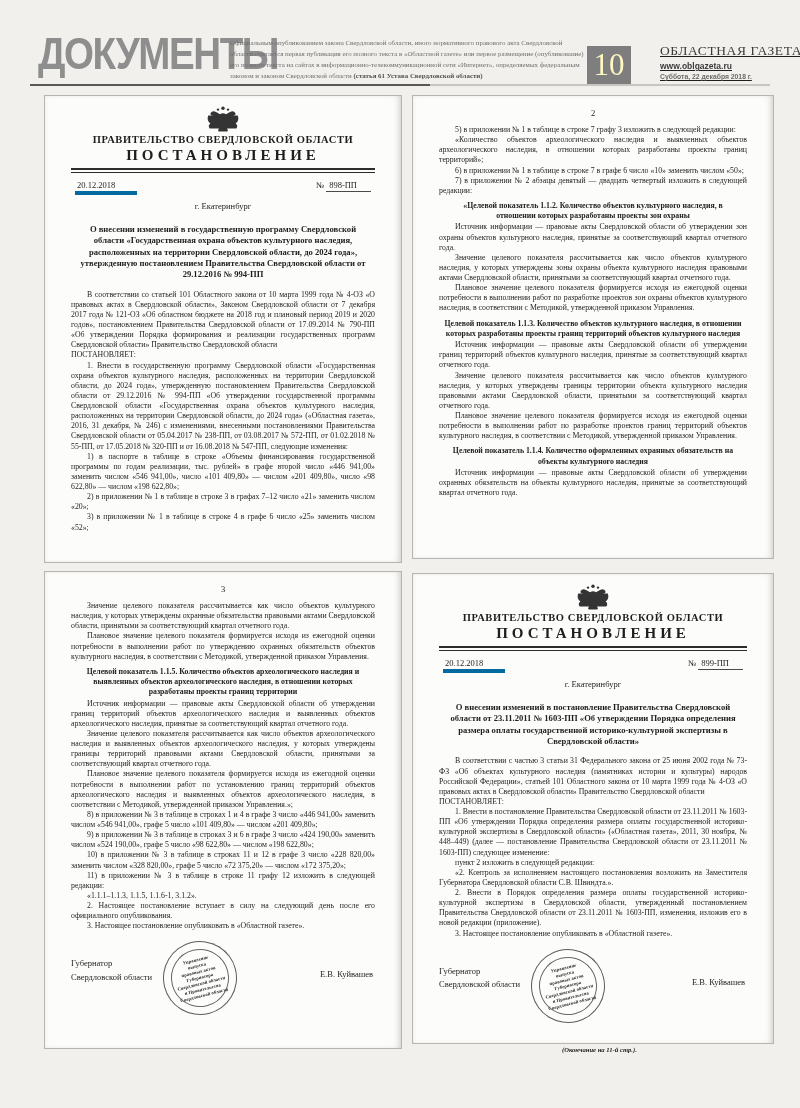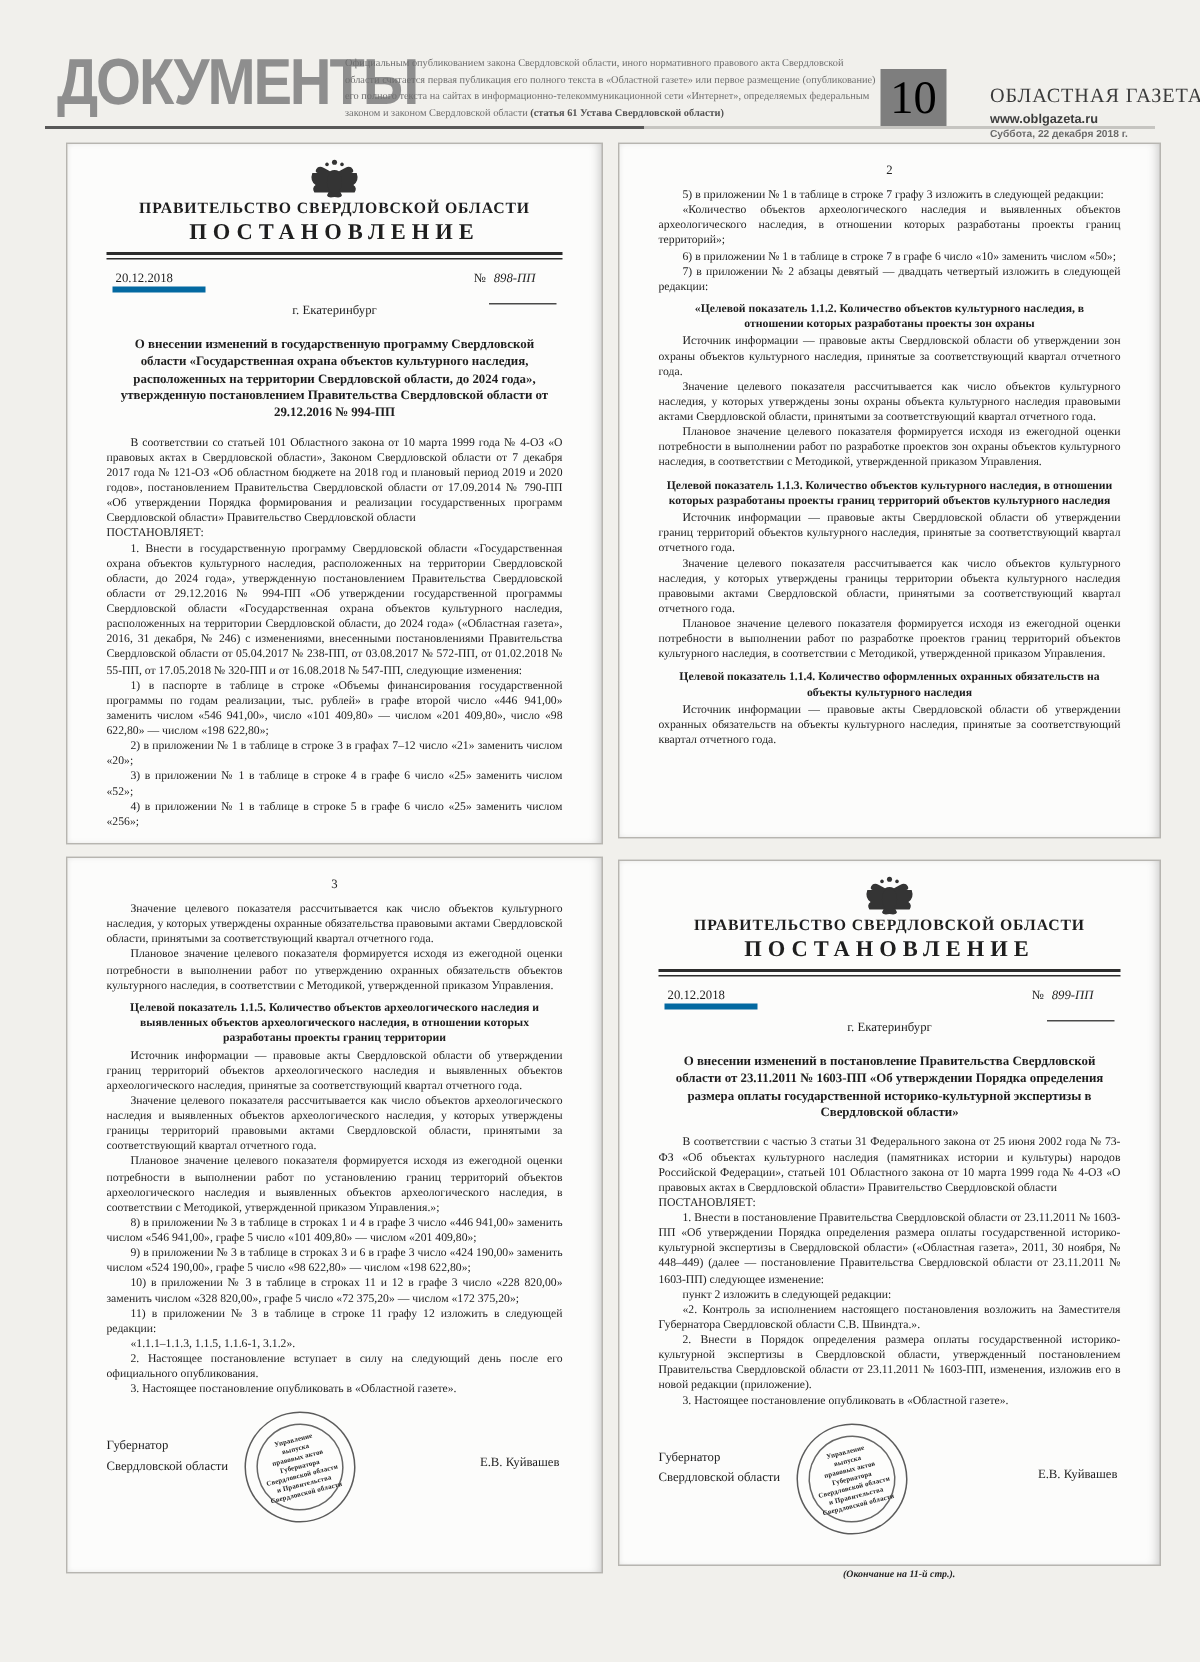--- a/index.html
+++ b/index.html
@@ -17,24 +17,24 @@
     font-weight:700;font-size:41px;color:#8e8e8e;letter-spacing:-1.5px;
     transform:scaleX(.94) scaleY(1.06);transform-origin:left top;white-space:nowrap;
   }
   .notice{
     position:absolute;left:200px;top:9px;width:356px;
     font-size:6.9px;line-height:1.6;color:#6e6e6e;text-align:left;
   }
   .notice b{color:#525252;}
   .pagebox{
     position:absolute;left:557px;top:18px;width:44px;height:38px;
-    background:#7e7e7e;color:#000000;text-align:center;
+    background:#7e7e7e;color:#fef9c3;text-align:center;
     font-size:31px;line-height:38px;font-family:"Liberation Serif",serif;
   }
-  .paper{position:absolute;left:630px;top:28px;width:110px;}
+  .paper{position:absolute;left:630px;top:15px;width:110px;text-decoration:underline;}
   .paper-name{font-size:13.5px;letter-spacing:.6px;color:#3b3b3b;white-space:nowrap;}
   .paper-site{font-family:"Liberation Sans",sans-serif;font-weight:700;font-size:8.5px;color:#3c3c3c;margin-top:2px;}
   .paper-date{font-family:"Liberation Sans",sans-serif;font-weight:700;font-size:6.8px;color:#6a6a6a;margin-top:2px;}
   .mast-rule{
     position:absolute;left:0;top:56px;width:740px;height:2px;
     background:linear-gradient(to right,#585858 0,#585858 54%,#c6c5c1 54%,#c6c5c1 100%);
   }
   
   .scan{
     position:absolute;background:#fcfcfb;border:1px solid #b7b5b0;
@@ -46,21 +46,21 @@
   #b3{left:44px;top:571px;width:356px;height:476px;}
   #b4{left:412px;top:573px;width:360px;height:469px;}
   .inner{padding:8px 26px 0 26px;}
   
   .doc-emblem{display:block;margin:2px auto 1px auto;}
   .doc-org{text-align:center;font-weight:700;font-size:10.5px;letter-spacing:.6px;}
   .doc-type{text-align:center;font-weight:700;font-size:15px;letter-spacing:4px;margin-top:2px;}
   .doc-rule{height:2px;border-top:2.5px solid #2c2c2c;border-bottom:1px solid #2c2c2c;margin:4px 0 7px 0;}
   .doc-meta{display:flex;justify-content:space-between;font-size:8.5px;margin:2px 4px 0 4px;}
   .doc-date{border-bottom:4px solid #0369a1;padding:0 22px 1px 2px;}
-  .doc-no .u{border-bottom:1px solid #4a4a4a;padding:0 14px 12px 3px;font-style:italic;}
+  .doc-no .u{border-bottom:1px solid #4a4a4a;padding:0 14px 1px 3px;}
   .doc-city{text-align:center;font-size:8.5px;margin-top:6px;}
   .doc-title{text-align:center;font-weight:700;font-size:8.6px;line-height:1.32;margin:13px 8px 9px 8px;}
   .pagenum{text-align:center;font-size:8.5px;margin:4px 0 7px 0;}
   
   .dp{margin:0;font-size:7.8px;line-height:1.3;text-align:justify;text-indent:16px;}
   .dp-b{font-weight:400;text-indent:0;}
   .dp-h{font-weight:700;text-align:center;text-indent:0;margin:5px 4px 1px 4px;line-height:1.32;}
   
   .sig{position:relative;margin:14px 0 0 0;height:86px;font-size:8.5px;}
   .sig-pos{position:absolute;left:0;top:12px;white-space:pre-line;line-height:1.6;font-family:Liberation Serif, serif;}
@@ -118,21 +118,20 @@
     </div>
     <div class="doc-city">г. Екатеринбург</div>
     <div class="doc-title">О внесении изменений в государственную программу Свердловской области «Государственная охрана объектов культурного наследия, расположенных на территории Свердловской области, до 2024 года», утвержденную постановлением Правительства Свердловской области от 29.12.2016 № 994-ПП</div>
     <div>
         <p class="dp dp-p">В соответствии со статьей 101 Областного закона от 10 марта 1999 года № 4-ОЗ «О правовых актах в Свердловской области», Законом Свердловской области от 7 декабря 2017 года № 121-ОЗ «Об областном бюджете на 2018 год и плановый период 2019 и 2020 годов», постановлением Правительства Свердловской области от 17.09.2014 № 790-ПП «Об утверждении Порядка формирования и реализации государственных программ Свердловской области» Правительство Свердловской области</p>
         <p class="dp dp-b">ПОСТАНОВЛЯЕТ:</p>
         <p class="dp dp-p">1. Внести в государственную программу Свердловской области «Государственная охрана объектов культурного наследия, расположенных на территории Свердловской области, до 2024 года», утвержденную постановлением Правительства Свердловской области от 29.12.2016 № 994-ПП «Об утверждении государственной программы Свердловской области «Государственная охрана объектов культурного наследия, расположенных на территории Свердловской области, до 2024 года» («Областная газета», 2016, 31 декабря, № 246) с изменениями, внесенными постановлениями Правительства Свердловской области от 05.04.2017 № 238-ПП, от 03.08.2017 № 572-ПП, от 01.02.2018 № 55-ПП, от 17.05.2018 № 320-ПП и от 16.08.2018 № 547-ПП, следующие изменения:</p>
         <p class="dp dp-p">1) в паспорте в таблице в строке «Объемы финансирования государственной программы по годам реализации, тыс. рублей» в графе второй число «446 941,00» заменить числом «546 941,00», число «101 409,80» — числом «201 409,80», число «98 622,80» — числом «198 622,80»;</p>
         <p class="dp dp-p">2) в приложении № 1 в таблице в строке 3 в графах 7–12 число «21» заменить числом «20»;</p>
         <p class="dp dp-p">3) в приложении № 1 в таблице в строке 4 в графе 6 число «25» заменить числом «52»;</p>
-        <p class="dp dp-p">4) в приложении № 1 в таблице в строке 5 в графе 6 число «25» заменить числом «256»;</p>
       </div>
   </div>
 </div>
 
 <div class="scan" id="b2">
   <div class="inner">
     <div class="pagenum">2</div>
     <div>
         <p class="dp dp-p">5) в приложении № 1 в таблице в строке 7 графу 3 изложить в следующей редакции:</p>
         <p class="dp dp-p">«Количество объектов археологического наследия и выявленных объектов археологического наследия, в отношении которых разработаны проекты границ территорий»;</p>

